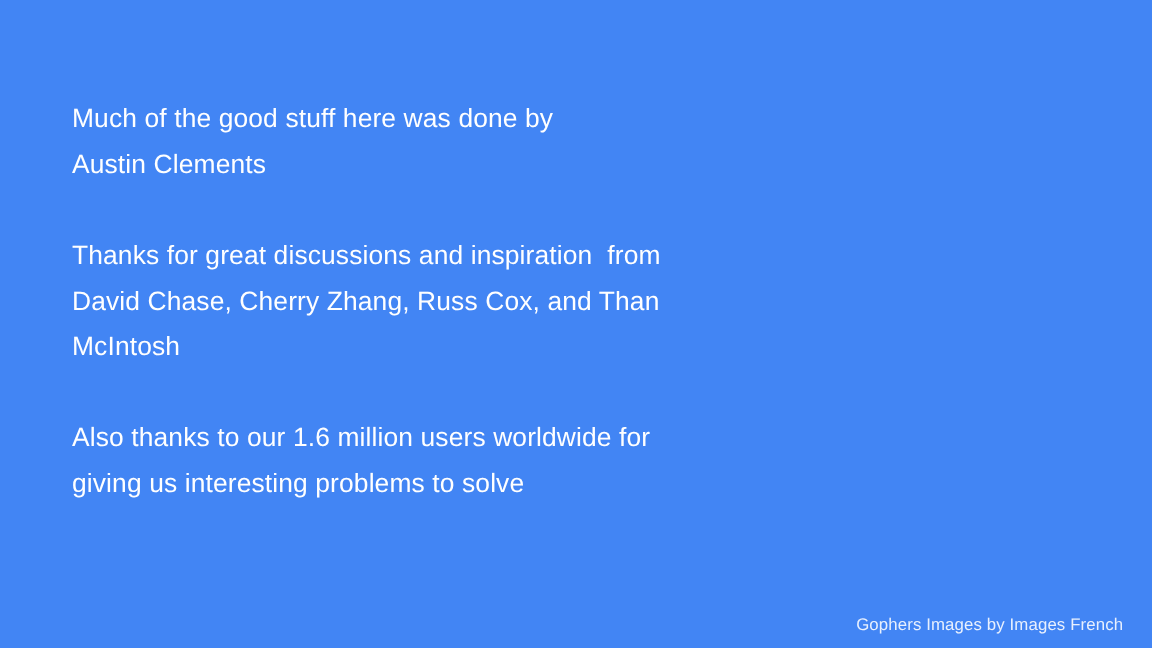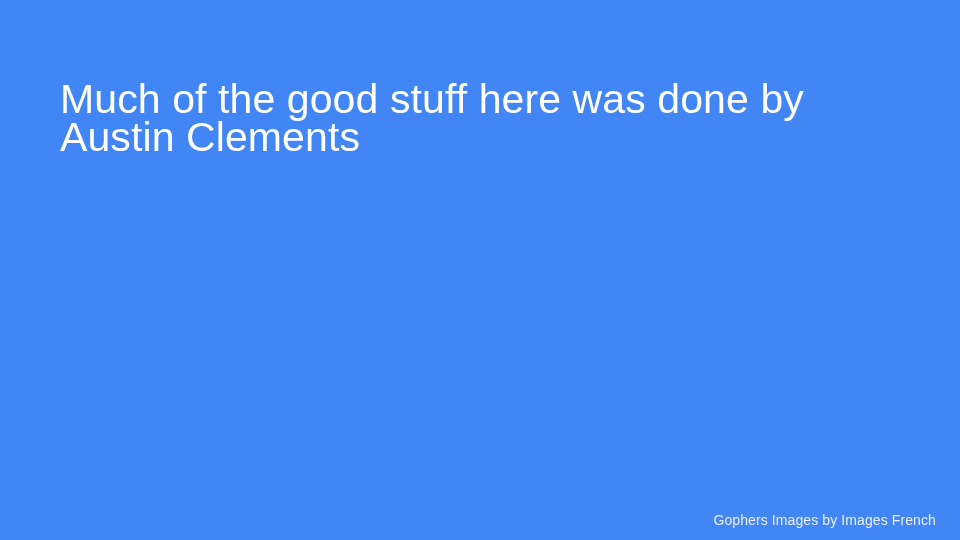--- a/index.html
+++ b/index.html
@@ -20,21 +20,21 @@
     box-sizing: border-box;
   }
   #body-text {
     position: absolute;
     left: 60px;
     top: 80px;
     width: 830px;
   }
   .para {
     color: #ffffff;
-    font-size: 41px;
+    font-size: 22px;
     line-height: 38px;
     font-weight: 400;
     letter-spacing: 0.1px;
     white-space: pre-wrap;
     margin: 0;
   }
   .para-gap {
     height: 38px;
   }
   #footer-credit {
@@ -54,21 +54,26 @@
 
 <div id="slide">
 
   <div id="body-text">
 
     <p class="para">Much of the good stuff here was done by
 Austin Clements</p>
 
     <div class="para-gap"></div>
 
+    <p class="para">Thanks for great discussions and inspiration  from
+David Chase, Cherry Zhang, Russ Cox, and Than
+McIntosh</p>
 
     <div class="para-gap"></div>
 
+    <p class="para">Also thanks to our 1.6 million users worldwide for
+giving us interesting problems to solve</p>
 
   </div>
 
   <div id="footer-credit">Gophers Images by Images French</div>
 
 </div>
 
 </body></html>

